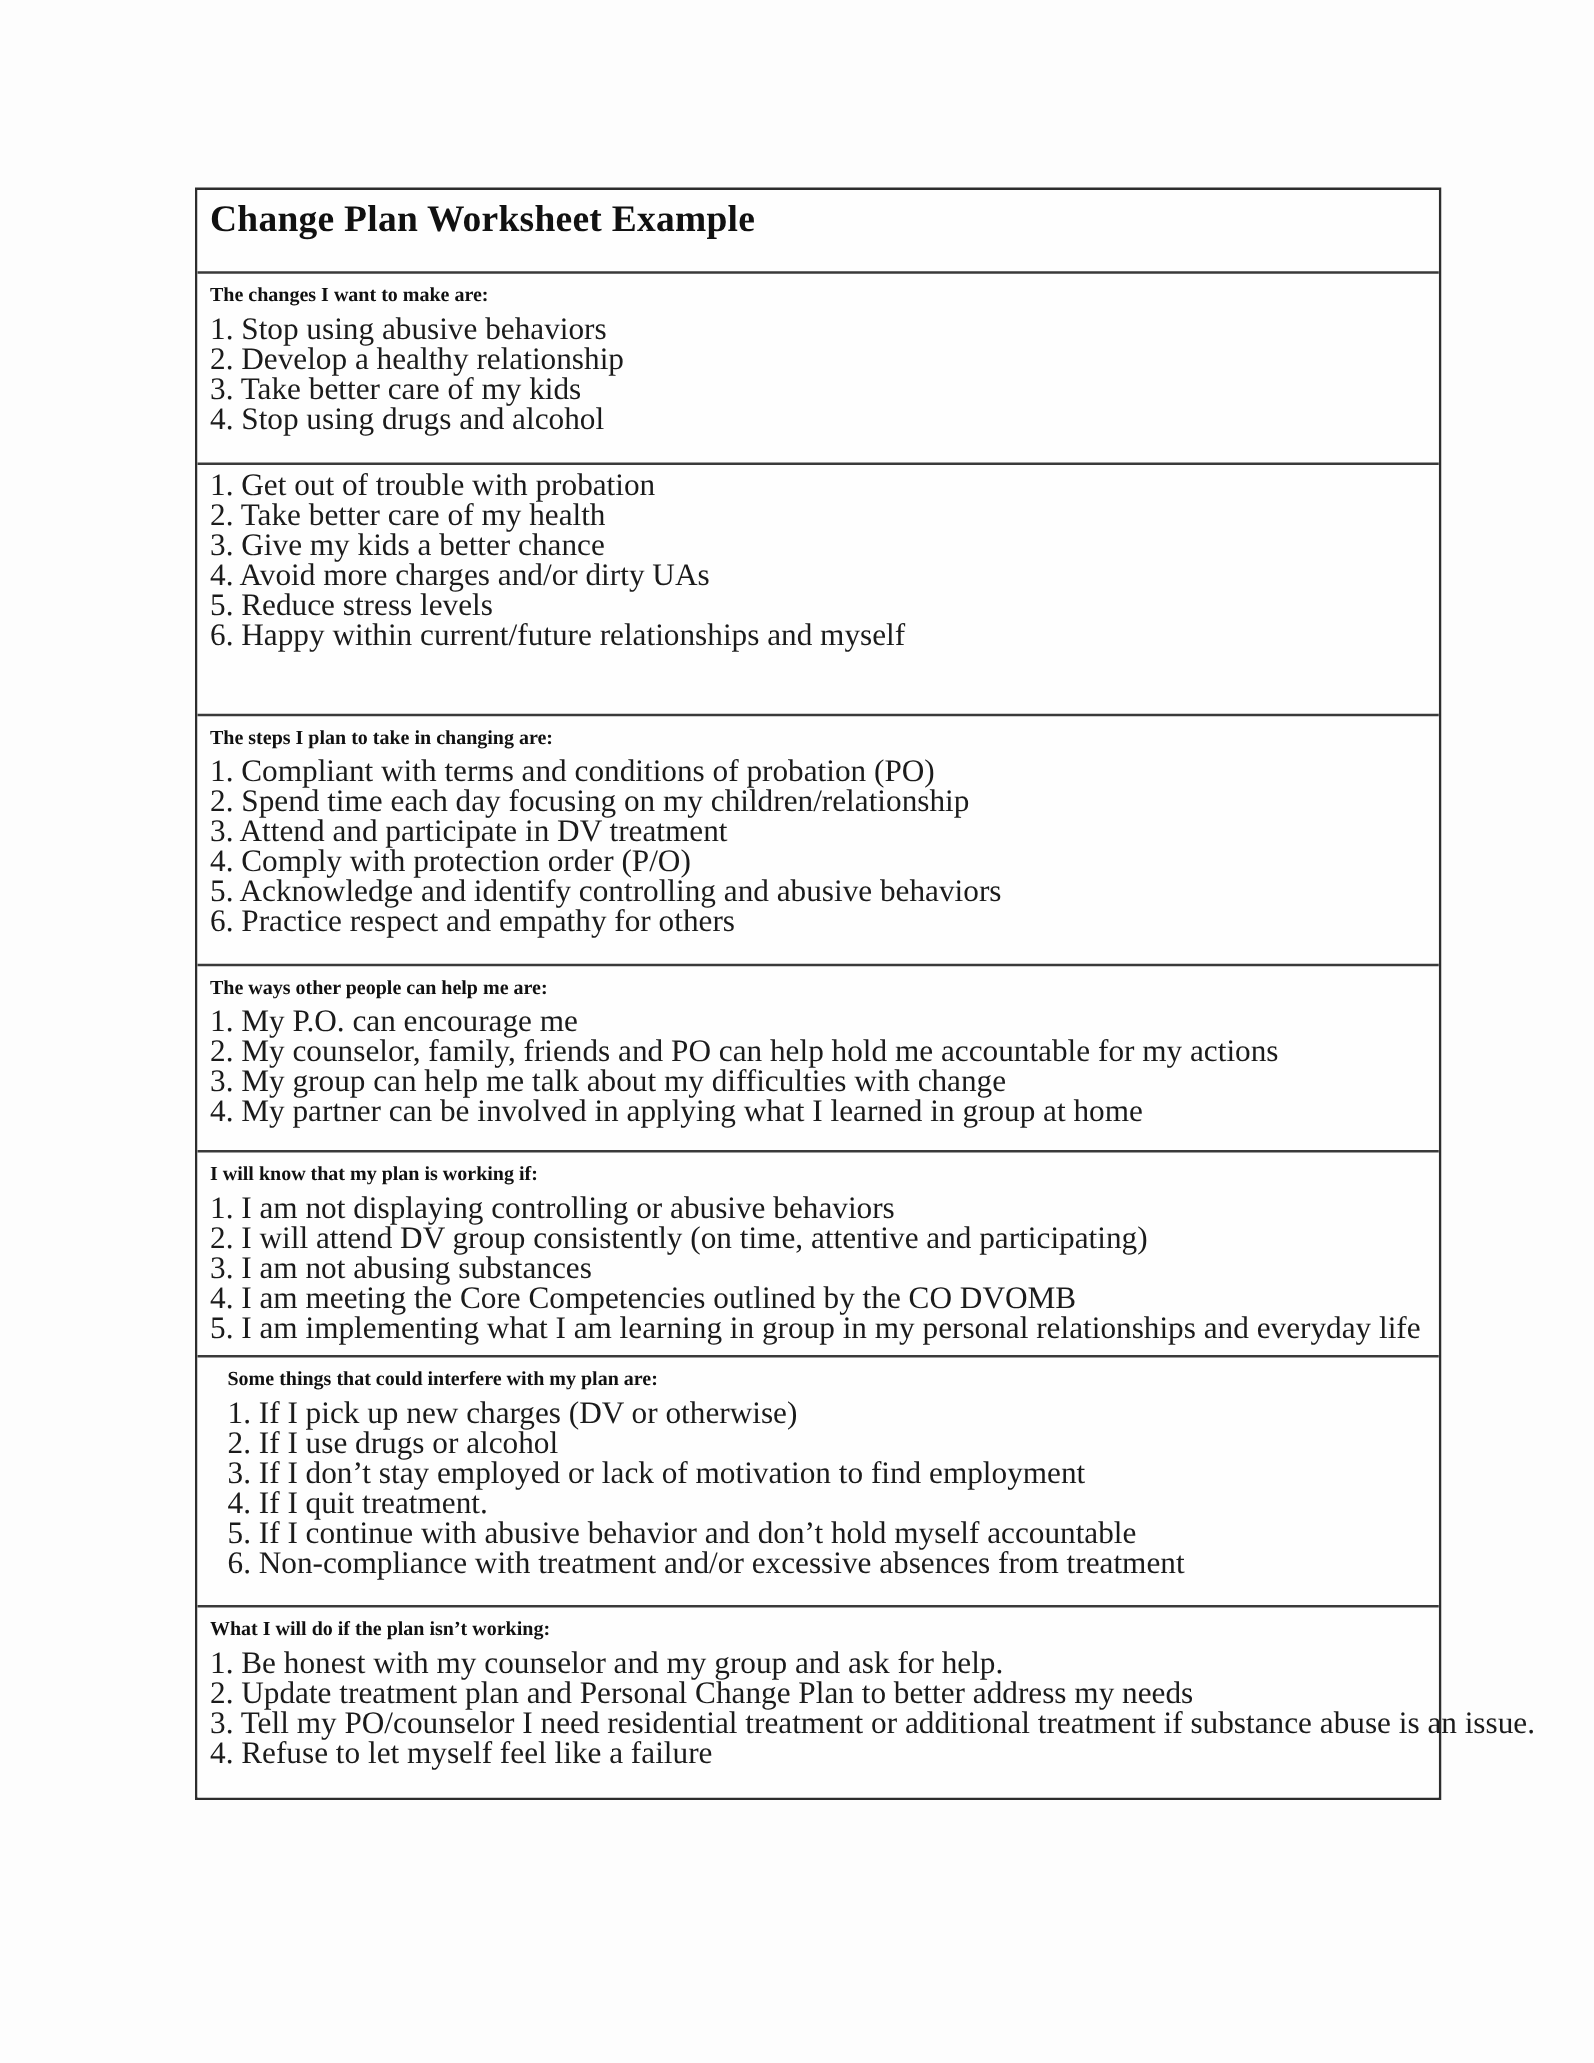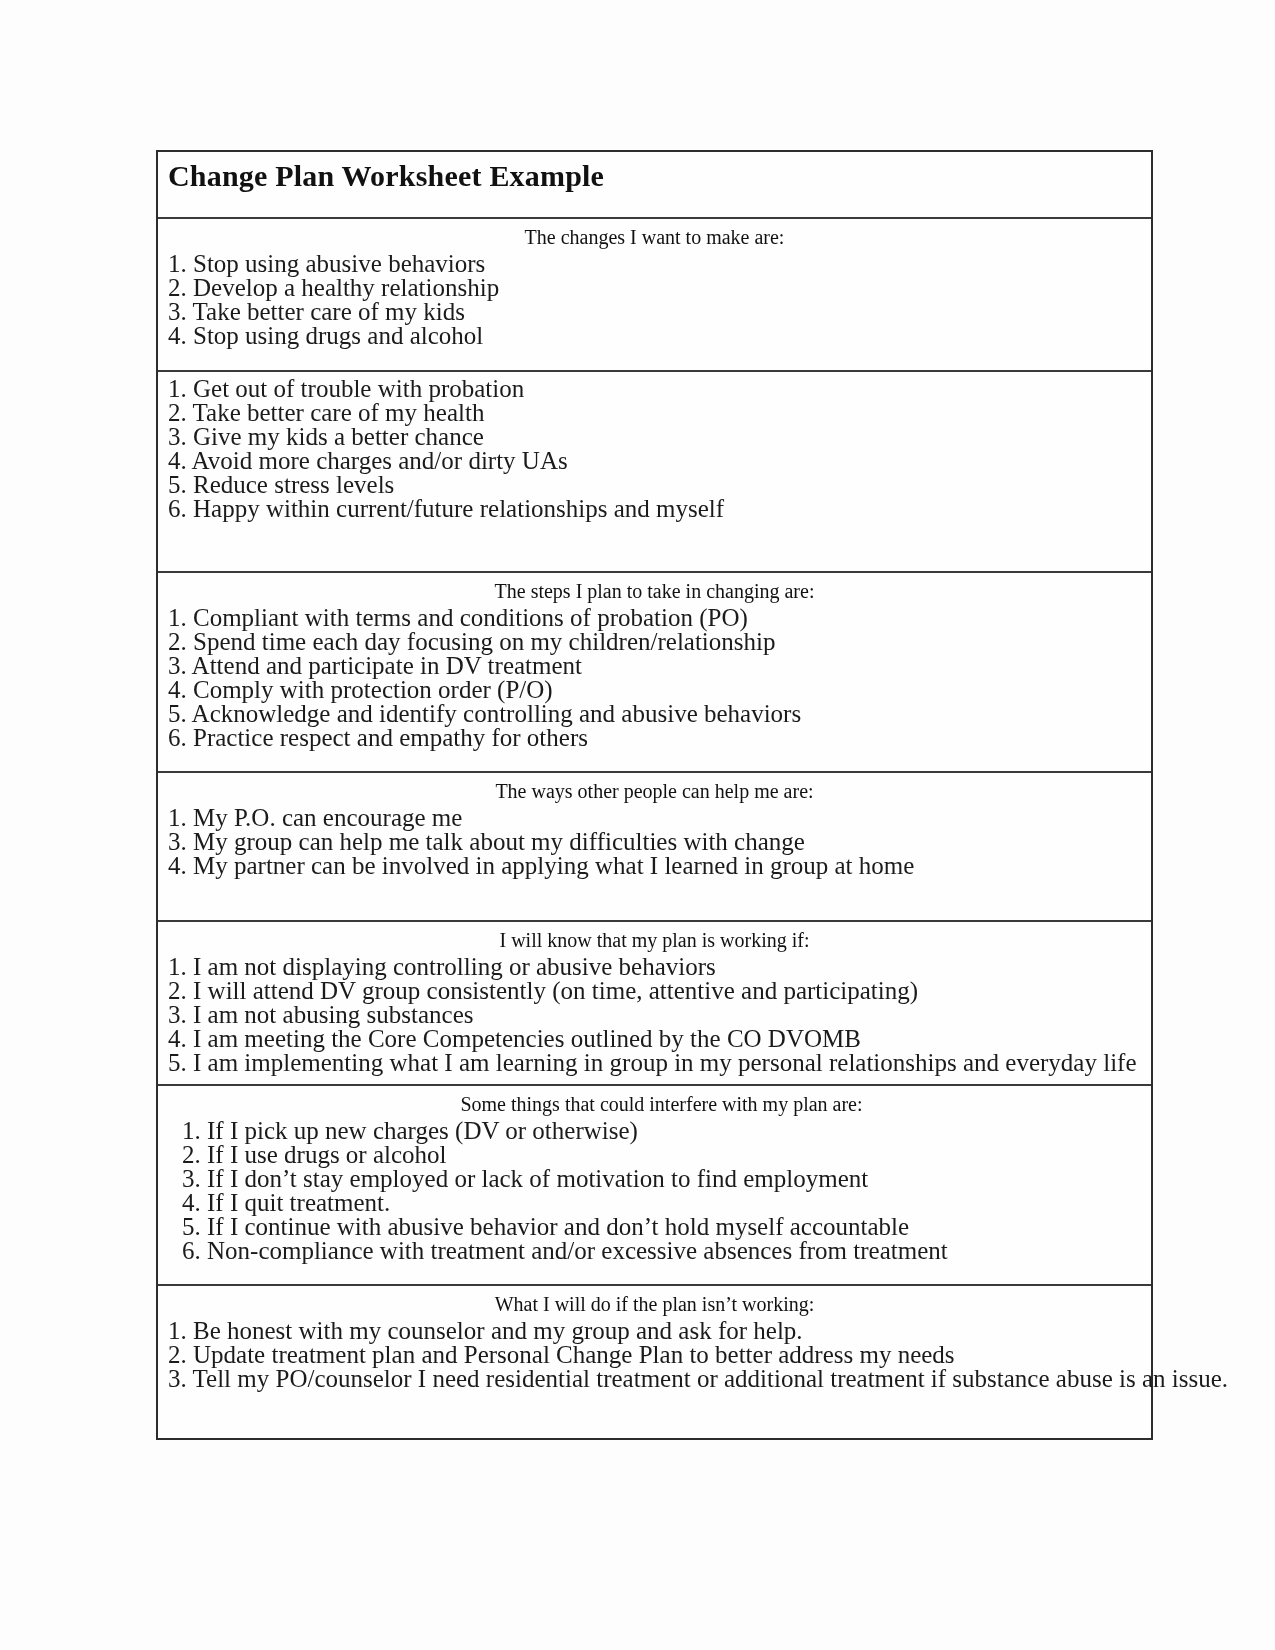--- a/index.html
+++ b/index.html
@@ -32,26 +32,25 @@
   }
   .sec-title { height: 65px; }
   .sec-title h1 {
     font-size: 30px;
     font-weight: bold;
     line-height: 38px;
     letter-spacing: 0.2px;
     color: #111;
   }
   .sec-heading {
-    font-size: 20px;
-    font-weight: normal;
+    font-size: 16px;
+    font-weight: bold;
     line-height: 26px;
     margin-bottom: 2px;
     color: #111;
-    text-align: center;
   }
   .line {
     font-size: 25px;
     line-height: 24px;
     color: #1b1b1b;
     white-space: nowrap;
   }
   .sec-changes   { height: 153px; }
   .sec-reasons   { height: 201px; }
   .sec-steps     { height: 200px; }
@@ -93,20 +92,21 @@
       <div class="line">2. Spend time each day focusing on my children/relationship</div>
       <div class="line">3. Attend and participate in DV treatment</div>
       <div class="line">4. Comply with protection order (P/O)</div>
       <div class="line">5. Acknowledge and identify controlling and abusive behaviors</div>
       <div class="line">6. Practice respect and empathy for others</div>
     </section>
 
     <section class="row sec-ways">
       <h2 class="sec-heading">The ways other people can help me are:</h2>
       <div class="line">1. My P.O. can encourage me</div>
+      <div class="line">2. My counselor, family, friends and PO can help hold me accountable for my actions</div>
       <div class="line">3. My group can help me talk about my difficulties with change</div>
       <div class="line">4. My partner can be involved in applying what I learned in group at home</div>
     </section>
 
     <section class="row sec-working">
       <h2 class="sec-heading">I will know that my plan is working if:</h2>
       <div class="line">1. I am not displaying controlling or abusive behaviors</div>
       <div class="line">2. I will attend DV group consistently (on time, attentive and participating)</div>
       <div class="line">3. I am not abusing substances</div>
       <div class="line">4. I am meeting the Core Competencies outlined by the CO DVOMB</div>
@@ -121,16 +121,17 @@
       <div class="line">4. If I quit treatment.</div>
       <div class="line">5. If I continue with abusive behavior and don’t hold myself accountable</div>
       <div class="line">6. Non-compliance with treatment and/or excessive absences from treatment</div>
     </section>
 
     <section class="row sec-notworking">
       <h2 class="sec-heading">What I will do if the plan isn’t working:</h2>
       <div class="line">1. Be honest with my counselor and my group and ask for help.</div>
       <div class="line">2. Update treatment plan and Personal Change Plan to better address my needs</div>
       <div class="line">3. Tell my PO/counselor I need residential treatment or additional treatment if substance abuse is an issue.</div>
+      <div class="line">4. Refuse to let myself feel like a failure</div>
     </section>
 
   </div>
 </div>
 
 </body></html>

